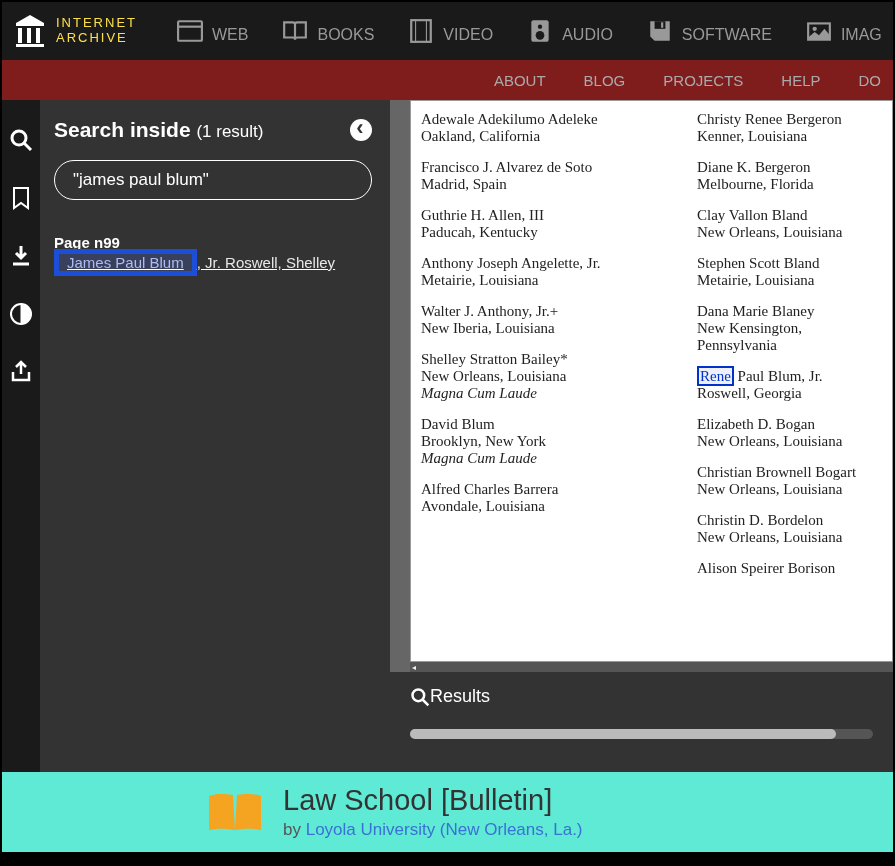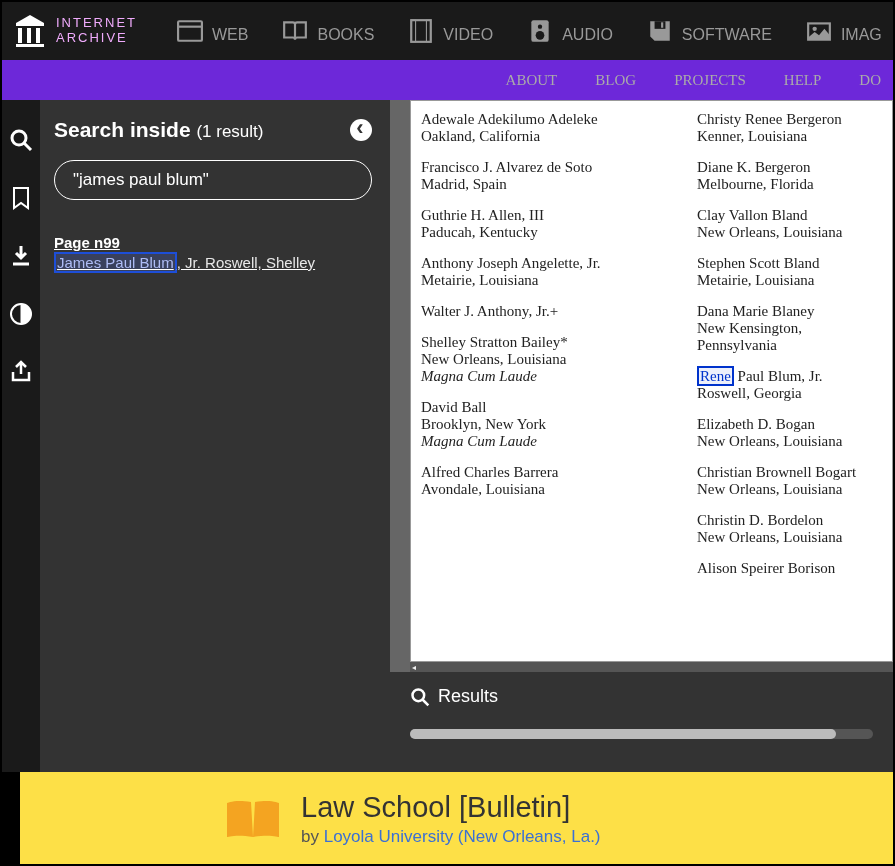--- a/index.html
+++ b/index.html
@@ -17,39 +17,38 @@
     background: #1a1a1a;
     height: 58px;
     display: flex;
     align-items: center;
     padding: 0 12px;
     color: #aaa;
     overflow: hidden;
   }
   .logo-block { display: flex; align-items: center; margin-right: 40px; flex-shrink: 0; }
   .logo-block svg { width: 32px; height: 36px; fill: #fff; margin-right: 10px; }
-  .logo-text { color: #f0abfc; font-size: 13px; letter-spacing: 2px; line-height: 1.15; }
+  .logo-text { color: #fde047; font-size: 13px; letter-spacing: 2px; line-height: 1.15; }
   .nav-items { display: flex; gap: 34px; font-size: 16px; color: #999; align-items: center; }
   .nav-item { display: flex; align-items: flex-end; gap: 9px; cursor: pointer; flex-shrink: 0; }
   .nav-item svg { width: 26px; height: 26px; fill: #999; }
 
   
   .secnav {
-    background: #6d28d9;
+    background: #7f1d1d;
     height: 40px;
     display: flex;
     align-items: center;
     justify-content: flex-end;
     padding: 0 12px;
     gap: 38px;
     color: #aaa;
     font-size: 15px;
     overflow: hidden;
     white-space: nowrap;
-    font-family: Liberation Serif, serif;
   }
   .secnav span { cursor: pointer; }
 
   
   .main {
     display: flex;
     height: 672px;
     background: #86efac;
   }
   .rail {
@@ -89,24 +88,24 @@
     color: #fff;
     background: transparent;
     width: 100%;
     outline: none;
   }
 
   .result-block { margin-top: 34px; font-size: 15px; text-decoration: underline; }
   .result-page { font-weight: bold; margin-bottom: 3px; }
   .result-text { color: #e8e8e8; }
   .hl {
-    border: 2px solid #1d4ed8;
+    border: 5px solid #1d4ed8;
     background: rgba(74,104,216,0.25);
     color: #aebcf5;
-    padding: 0 1px;
+    padding: 0 8px;
   }
 
   
   .viewer {
     flex: 1;
     background: #666;
     position: relative;
     overflow: hidden;
   }
   .page {
@@ -145,43 +144,42 @@
   .hscroll::before { content: "◂"; color: #eee; font-size: 8px; margin-left: 2px; }
 
   .resultsbar {
     position: absolute;
     left: 0; right: 0; bottom: 0;
     height: 100px;
     background: #333;
     padding: 14px 20px;
     color: #fff;
   }
-  .resultsbar-row { display: flex; align-items: center; gap: 8px; font-size: 18px; }
+  .resultsbar-row { display: flex; align-items: center; gap: 0; font-size: 18px; }
   .resultsbar-row svg { width: 20px; height: 20px; fill: #fff; }
   .thumbscroll {
     margin-top: 22px;
     height: 10px;
     background: #555;
     border-radius: 5px;
     position: relative;
   }
   .thumbscroll-handle {
     position: absolute; left: 0; top: 0; height: 10px;
     width: 92%; background: #bbb; border-radius: 5px;
   }
 
   
   .footer {
-    background: #fde047;
-    height: 94px;
+    background: #5eead4;
+    height: 80px;
     display: flex;
     align-items: center;
     padding-left: 205px;
     gap: 20px;
-    margin-left: 18px;
   }
   .book-icon { width: 56px; height: 40px; }
   .footer-text .title { font-size: 29px; color: #333; font-weight: 300; }
   .footer-text .by { font-size: 17px; color: #555; margin-top: 3px; }
   .footer-text .by a { color: #3b70d4; text-decoration: none; }
 </style>
 </head>
 <body>
 
 <div class="topnav">
@@ -315,28 +313,29 @@
           <div class="entry">
               <div class="name">Guthrie H. Allen, III</div>
               <div class="loc">Paducah, Kentucky</div>
             </div>
           <div class="entry">
               <div class="name">Anthony Joseph Angelette, Jr.</div>
               <div class="loc">Metairie, Louisiana</div>
             </div>
           <div class="entry">
               <div class="name">Walter J. Anthony, Jr.+</div>
+              <div class="loc">New Iberia, Louisiana</div>
             </div>
           <div class="entry">
               <div class="name">Shelley Stratton Bailey*</div>
               <div class="loc">New Orleans, Louisiana</div>
               <div class="honor">Magna Cum Laude</div>
             </div>
           <div class="entry">
-              <div class="name">David Ball</div>
+              <div class="name">David Blum</div>
               <div class="loc">Brooklyn, New York</div>
               <div class="honor">Magna Cum Laude</div>
             </div>
           <div class="entry">
               <div class="name">Alfred Charles Barrera</div>
               <div class="loc">Avondale, Louisiana</div>
             </div>
         </div>
         <div class="col" style="padding-right:10px; max-width:205px;">
           <div class="entry">

